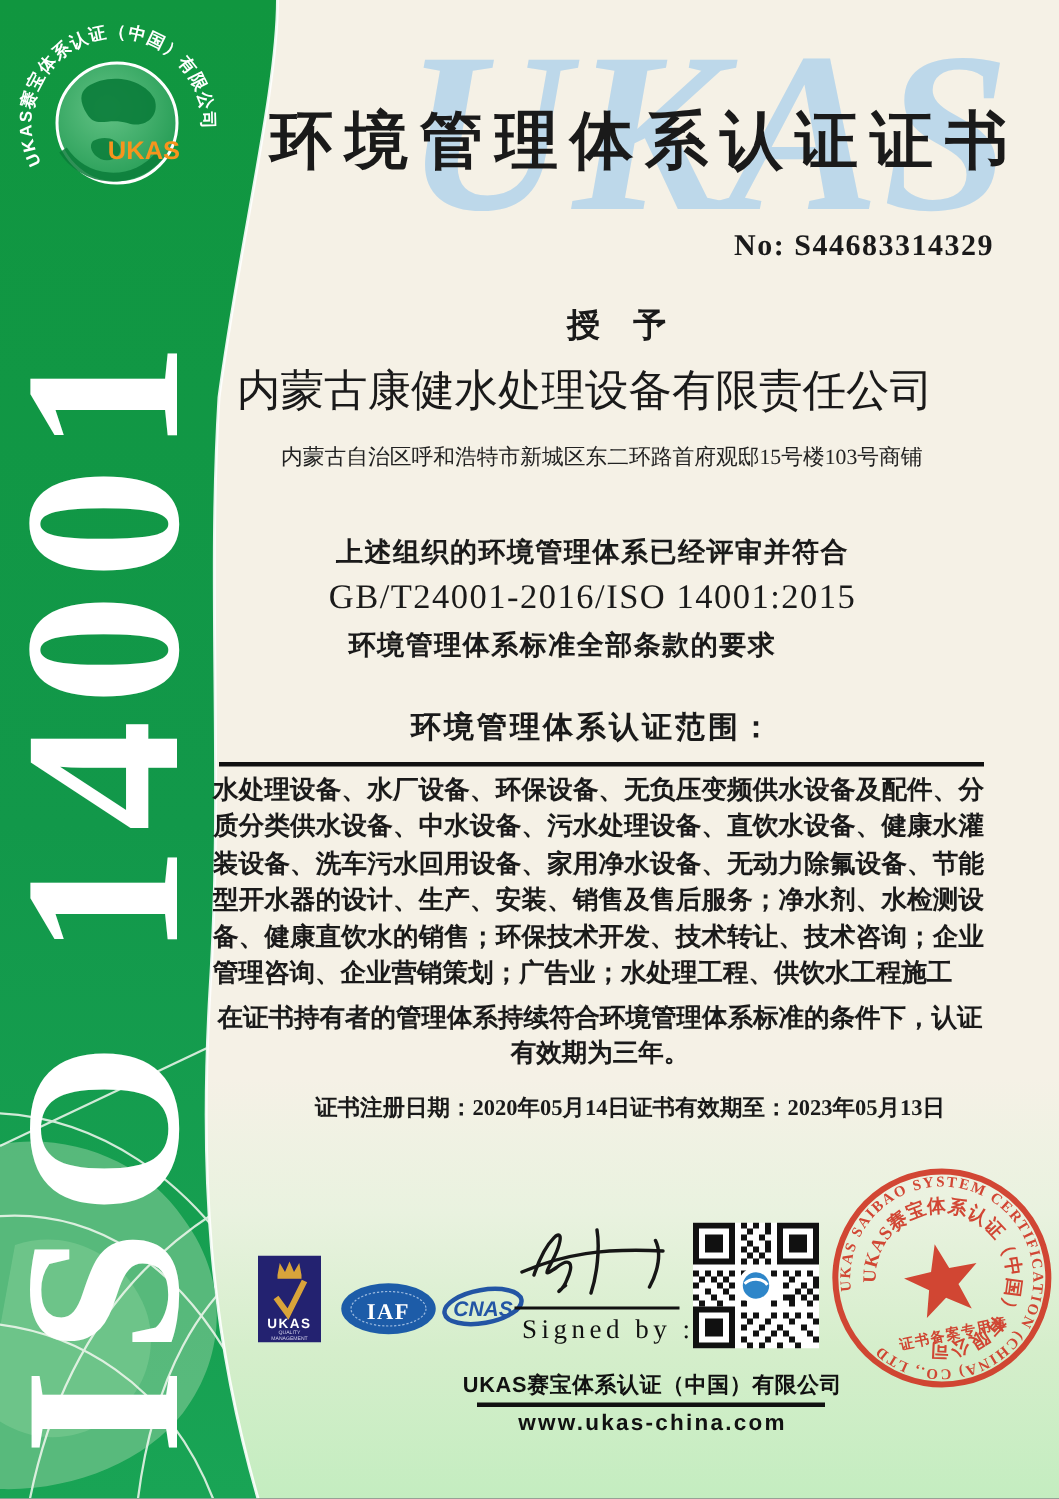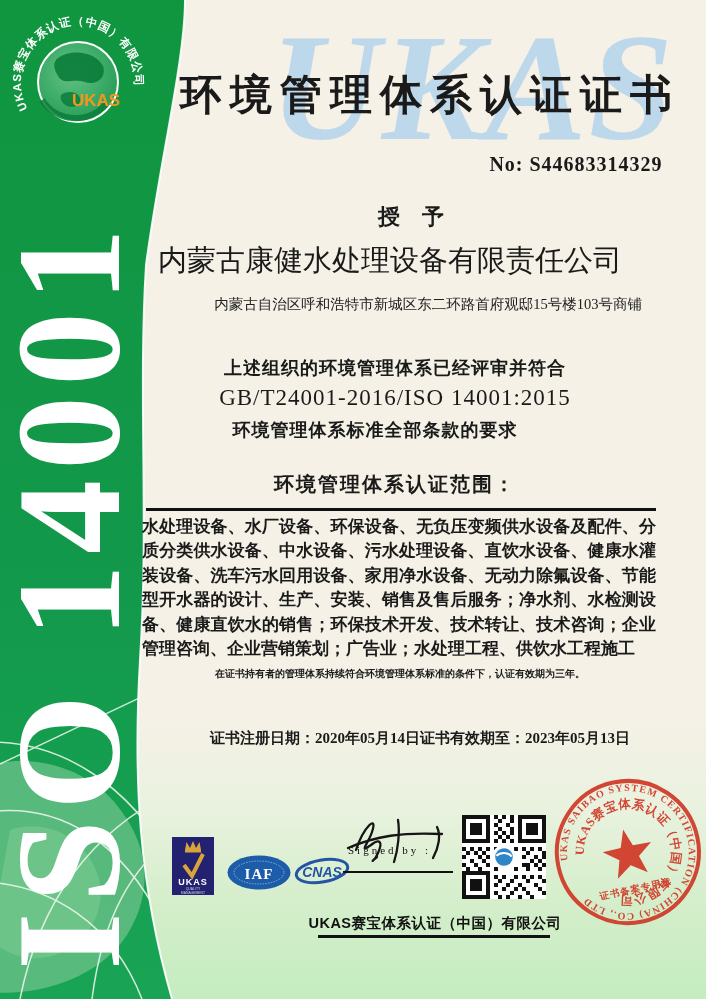--- a/index.html
+++ b/index.html
@@ -33,21 +33,21 @@
     position:absolute;left:378px;top:202px;z-index:3;
     font-size:22px;font-weight:bold;letter-spacing:8px;
     font-family:"Liberation Sans",sans-serif;
   }
   .company{
     position:absolute;left:145px;top:241px;width:490px;z-index:3;
     font-size:29px;font-weight:normal;text-align:center;letter-spacing:0px;
   }
   .address{
     position:absolute;left:145px;top:295px;width:470px;z-index:3;
-    font-size:14.5px;text-align:center;color:#222;margin-left:48px;
+    font-size:14.5px;text-align:right;color:#222;
   }
   .conf1{
     position:absolute;left:140px;top:356px;width:510px;z-index:3;
     font-family:"Liberation Sans",sans-serif;
     font-size:18px;font-weight:bold;text-align:center;letter-spacing:1px;
   }
   .standard{
     position:absolute;left:140px;top:385px;width:510px;z-index:3;
     font-size:23px;text-align:center;letter-spacing:1px;
   }
@@ -62,37 +62,37 @@
   .scope-rule{
     position:absolute;left:146px;top:508px;width:510px;height:3px;background:#111;z-index:3;
   }
   .scope-text{
     position:absolute;left:142px;top:515px;width:514px;z-index:3;
     font-family:"Liberation Sans",sans-serif;
     font-size:17px;font-weight:bold;line-height:24.4px;text-align:justify;
   }
   .note1{
     position:absolute;left:142px;top:667px;width:516px;z-index:3;
-    font-size:10px;font-weight:bold;text-align:center;
+    font-size:17px;font-weight:bold;text-align:center;
   }
   .note2{
     position:absolute;left:140px;top:689px;width:520px;z-index:3;
     font-size:13.5px;font-weight:bold;text-align:center;
   }
   .dates{
     position:absolute;left:192px;top:729px;width:456px;z-index:3;
     display:flex;justify-content:center;
     font-size:15px;font-weight:bold;
   }
   .badge{position:absolute;z-index:4;}
   .sig-svg{position:absolute;left:340px;top:800px;z-index:4;}
   .sig-line{position:absolute;left:343px;top:871px;width:110px;height:0;border-top:2.5px solid #111;z-index:4;}
   .signed-by{
-    position:absolute;left:348px;top:844px;z-index:4;
-    font-size:11px;letter-spacing:3px;color:#111;font-family:Liberation Serif, serif;
+    position:absolute;left:348px;top:876px;z-index:4;
+    font-size:18px;letter-spacing:3px;color:#111;font-family:Liberation Serif, serif;
   }
   .qr-svg{position:absolute;left:462px;top:815px;z-index:4;}
   .seal-svg{position:absolute;left:543px;top:765px;z-index:5;transform:rotate(-12deg);opacity:.92;}
   .footer-company{
     position:absolute;left:258px;top:914px;width:354px;z-index:4;
     font-family:"Liberation Sans",sans-serif;
     font-size:14.5px;font-weight:bold;text-align:center;letter-spacing:.5px;color:#111;
   }
   .footer-rule{position:absolute;left:318px;top:935px;width:232px;height:2.5px;background:#111;z-index:4;}
   .footer-site{
@@ -270,14 +270,15 @@
     </text>
     <text font-family="Liberation Serif, serif" font-size="12.5" font-weight="bold" fill="#d03826" letter-spacing="0.5">
       <textPath href="#sealInnerPath" startOffset="6">UKAS赛宝体系认证（中国）有限公司</textPath>
     </text>
     <path fill="#d03826" d="M85,64 L91.2,81.5 L109.7,82 L95,93.2 L100.3,111 L85,100.5 L69.7,111 L75,93.2 L60.3,82 L78.8,81.5 Z"></path>
     <text x="85" y="128" text-anchor="middle" font-family="Liberation Serif, serif" font-size="9.5" font-weight="bold" fill="#d03826" letter-spacing="1">证书备案专用章</text>
   </svg>
 
   <div class="footer-company">UKAS赛宝体系认证（中国）有限公司</div>
   <div class="footer-rule"></div>
+  <div class="footer-site">www.ukas-china.com</div>
 
 </div>
 
 </body></html>

